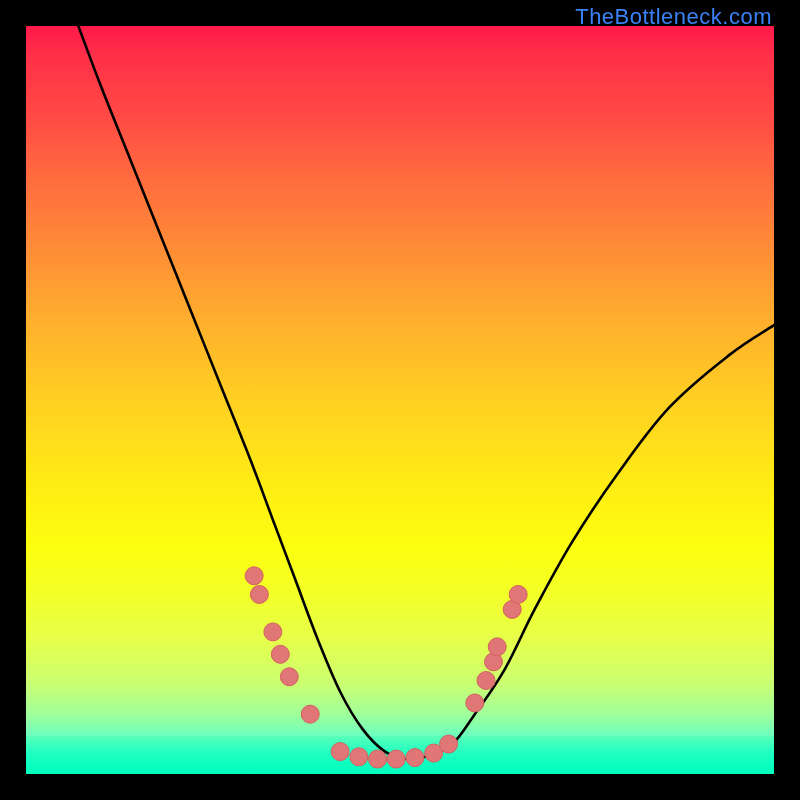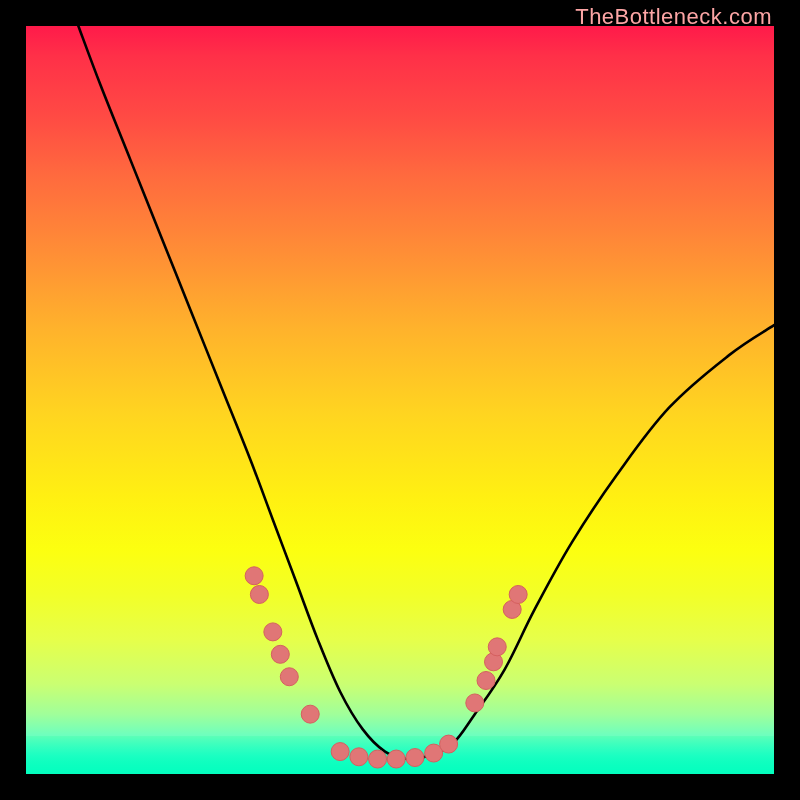--- a/index.html
+++ b/index.html
@@ -57,21 +57,21 @@
   .curve-svg {
     position: absolute;
     inset: 0;
     width: 748px;
     height: 748px;
   }
   .watermark {
     position: absolute;
     top: 4px;
     right: 28px;
-    color: #fca5a5;
+    color: #3b82f6;
     font-size: 22px;
     letter-spacing: 0.5px;
     font-weight: 500;
   }
 </style>
 </head>
 <body>
 
 <div class="plot-frame">
   <div class="gradient-bg"></div>

